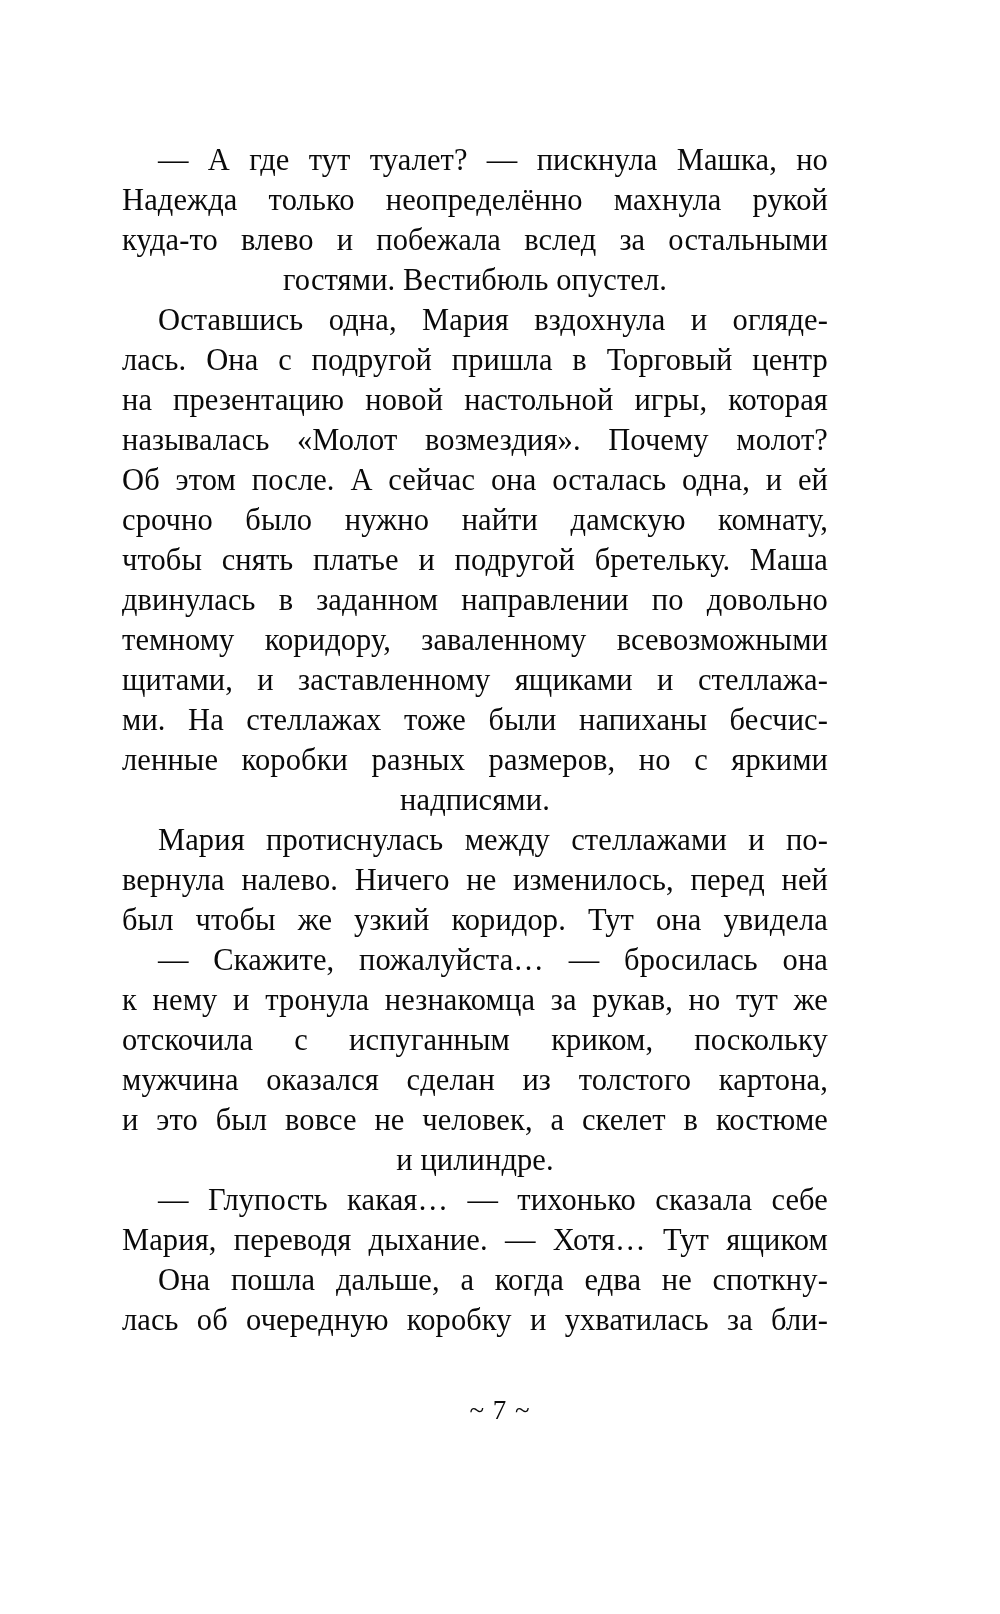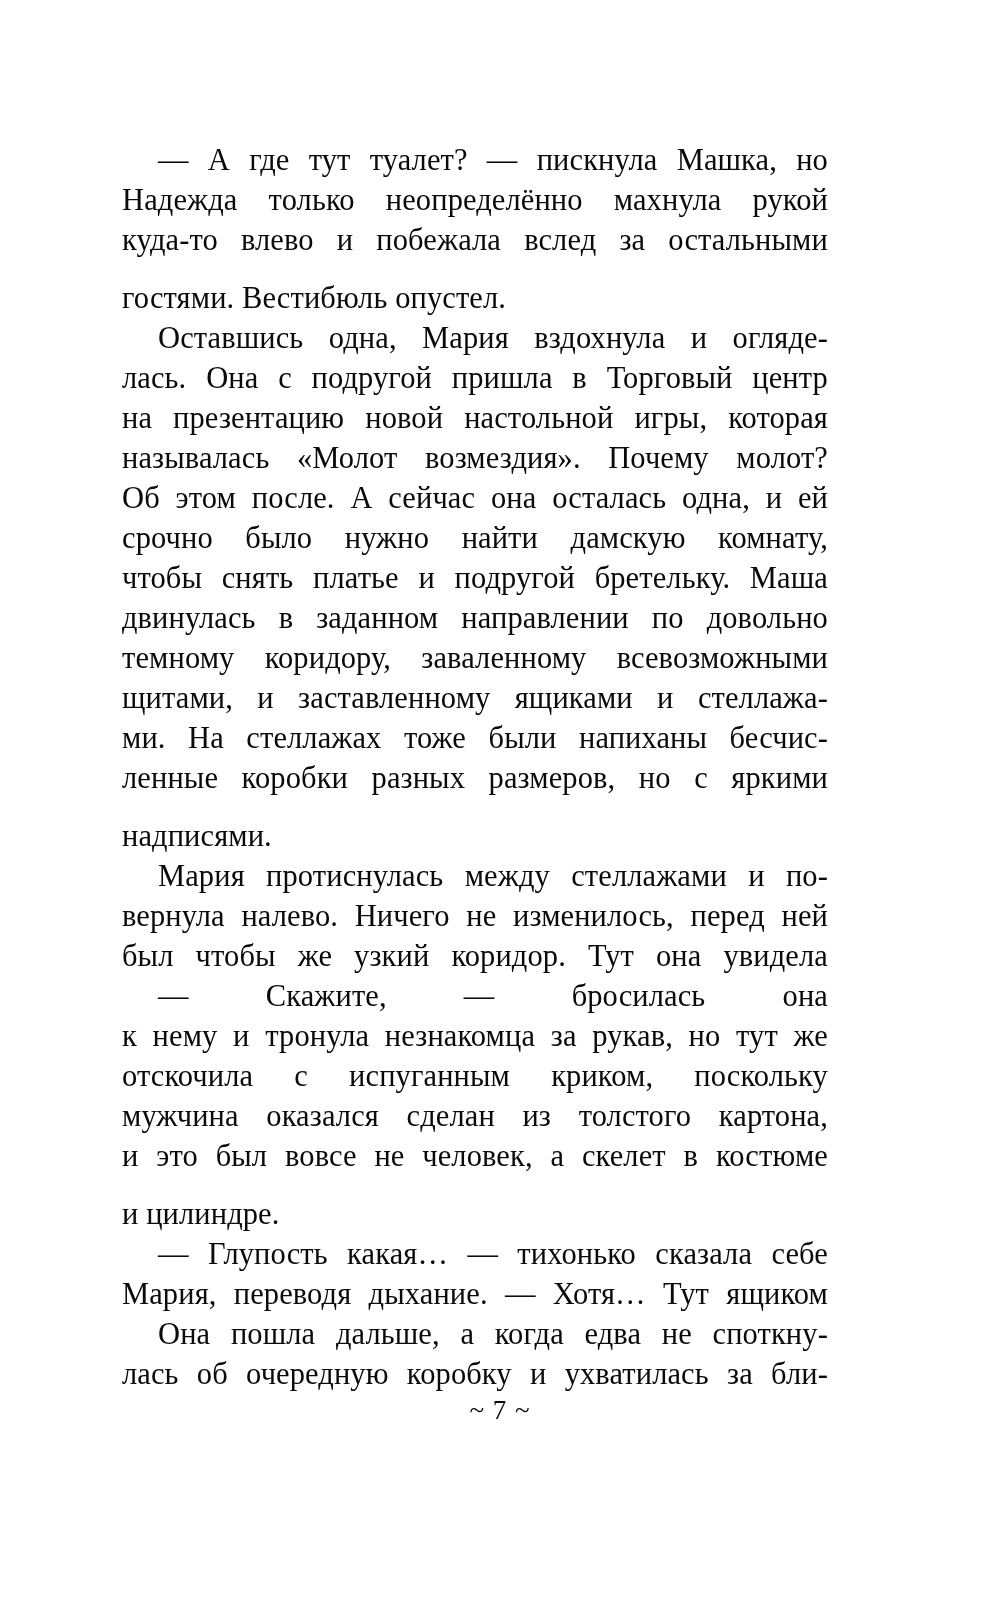--- a/index.html
+++ b/index.html
@@ -41,22 +41,21 @@
     align-items: baseline;
     font-size: 30.5px;
     line-height: 40px;
     white-space: pre;
     letter-spacing: 0.1px;
   }
   .line.justify {
     justify-content: space-between;
   }
   .line.last {
-    justify-content: flex-start;
-    margin-top: 18px;
+    justify-content: center;
   }
   .line.indent {
     padding-left: 36px;
     width: calc(100% - 36px);
   }
   .line .w {
     white-space: pre;
   }
 
   #folio {
@@ -99,21 +98,21 @@
         <div class="line justify"><span class="w">ми.</span><span class="w">На</span><span class="w">стеллажах</span><span class="w">тоже</span><span class="w">были</span><span class="w">напиханы</span><span class="w">бесчис-</span></div>
         <div class="line justify"><span class="w">ленные</span><span class="w">коробки</span><span class="w">разных</span><span class="w">размеров,</span><span class="w">но</span><span class="w">с</span><span class="w">яркими</span></div>
         <div class="line last"><span class="w">надписями.</span></div>
       </div>
       <div class="para">
         <div class="line justify indent"><span class="w">Мария</span><span class="w">протиснулась</span><span class="w">между</span><span class="w">стеллажами</span><span class="w">и</span><span class="w">по-</span></div>
         <div class="line justify"><span class="w">вернула</span><span class="w">налево.</span><span class="w">Ничего</span><span class="w">не</span><span class="w">изменилось,</span><span class="w">перед</span><span class="w">ней</span></div>
         <div class="line justify"><span class="w">был</span><span class="w">чтобы</span><span class="w">же</span><span class="w">узкий</span><span class="w">коридор.</span><span class="w">Тут</span><span class="w">она</span><span class="w">увидела</span></div>
       </div>
       <div class="para">
-        <div class="line justify indent"><span class="w">—</span><span class="w">Скажите,</span><span class="w">—</span><span class="w">бросилась</span><span class="w">она</span></div>
+        <div class="line justify indent"><span class="w">—</span><span class="w">Скажите,</span><span class="w">пожалуйста…</span><span class="w">—</span><span class="w">бросилась</span><span class="w">она</span></div>
         <div class="line justify"><span class="w">к</span><span class="w">нему</span><span class="w">и</span><span class="w">тронула</span><span class="w">незнакомца</span><span class="w">за</span><span class="w">рукав,</span><span class="w">но</span><span class="w">тут</span><span class="w">же</span></div>
         <div class="line justify"><span class="w">отскочила</span><span class="w">с</span><span class="w">испуганным</span><span class="w">криком,</span><span class="w">поскольку</span></div>
         <div class="line justify"><span class="w">мужчина</span><span class="w">оказался</span><span class="w">сделан</span><span class="w">из</span><span class="w">толстого</span><span class="w">картона,</span></div>
         <div class="line justify"><span class="w">и</span><span class="w">это</span><span class="w">был</span><span class="w">вовсе</span><span class="w">не</span><span class="w">человек,</span><span class="w">а</span><span class="w">скелет</span><span class="w">в</span><span class="w">костюме</span></div>
         <div class="line last"><span class="w">и цилиндре.</span></div>
       </div>
       <div class="para">
         <div class="line justify indent"><span class="w">—</span><span class="w">Глупость</span><span class="w">какая…</span><span class="w">—</span><span class="w">тихонько</span><span class="w">сказала</span><span class="w">себе</span></div>
         <div class="line justify"><span class="w">Мария,</span><span class="w">переводя</span><span class="w">дыхание.</span><span class="w">—</span><span class="w">Хотя…</span><span class="w">Тут</span><span class="w">ящиком</span></div>
       </div>

